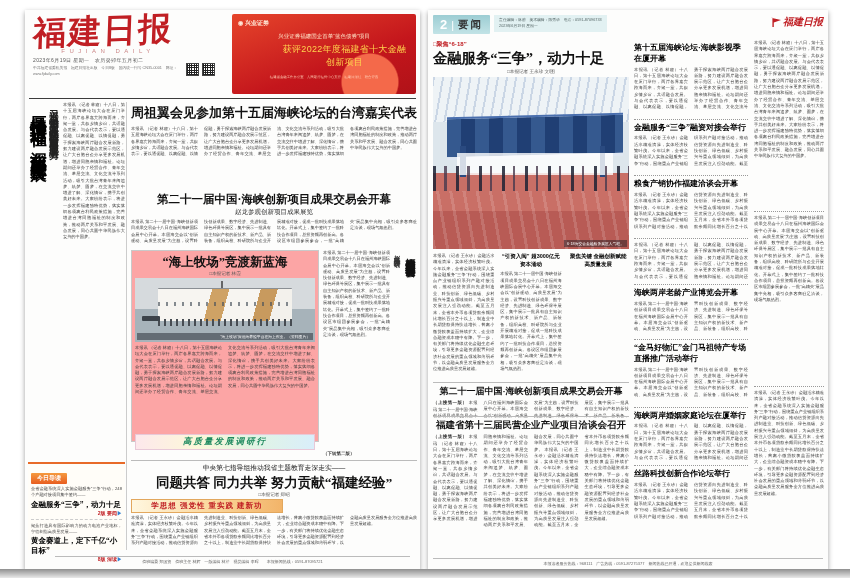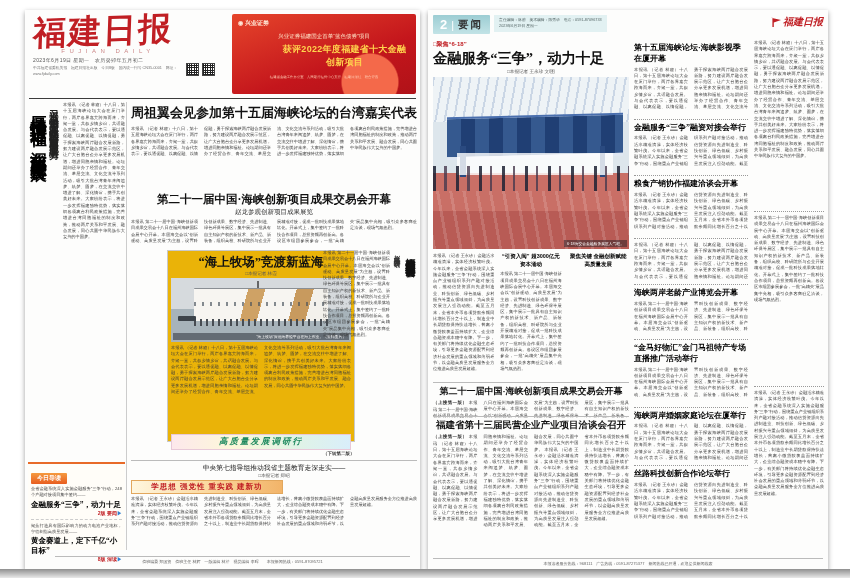--- a/index.html
+++ b/index.html
@@ -27,41 +27,41 @@
   .qr{width:11px;height:11px;display:inline-block;margin-left:3px;
       background-image:repeating-linear-gradient(0deg,#222 0 1px,transparent 1px 2.2px),
                        repeating-linear-gradient(90deg,#222 0 1px,#fff 1px 2.2px);
       border:1px solid #444;}
   
   .ad{background:radial-gradient(circle at 75% 85%, #f4694a 0 18%, transparent 19%),
       linear-gradient(160deg,#e6452b,#c4161c 60%,#b01218);border-radius:2px;
       color:#fff;padding:5px 6px;box-sizing:border-box;}
   .ad-brand{font-size:6px;font-weight:bold;color:#ffe9d8;}
   .ad-l1{font-size:5.5px;margin-top:5px;color:#ffe3c8;}
-  .ad-l2{font-size:9px;font-weight:700;color:#ffd34d;margin-top:3px;letter-spacing:.3px;margin-left:41px;}
+  .ad-l2{font-size:9px;font-weight:400;color:#ffd34d;margin-top:3px;letter-spacing:.3px;margin-left:41px;}
   .ad-l3{font-size:3.4px;color:#ffc9b0;margin-top:6px;}
   .rule{border-top:1px solid #3c3c3c;}
   .vline{width:0;border-left:1px solid #ccc;}
   
   .vtext{writing-mode:vertical-rl;text-orientation:upright;}
   .lead-h{font-size:16.5px;font-weight:900;font-family:"Liberation Serif",serif;
       color:#000;letter-spacing:2px;line-height:1.15;}
   .lead-s{font-size:9.5px;font-weight:bold;color:#222;letter-spacing:1.5px;margin-right:3px;}
   
   .digest{border-top:2px solid #e86a28;background:#fffdf8;padding:2px 3px;box-sizing:border-box;}
   .digest-tag{display:inline-block;background:linear-gradient(#f59a3e,#e85d20);color:#fff;
       font-size:6px;font-weight:bold;padding:1px 6px;border-radius:1px;}
   .digest-intro{font-size:4.2px;color:#444;margin-top:2px;line-height:1.5;text-align:justify;}
   .digest-title{font-size:7.5px;font-weight:bold;color:#000;margin-top:1px;
       font-family:"Liberation Serif",serif;}
   .digest-page{font-size:5px;color:#c01f24;text-align:right;font-weight:bold;}
   .digest-arrow{color:#2f7fd0;font-size:5px;}
   .digest-div{border-top:1px dashed #ccc;margin:3px 0;}
   
-  .feature{border:0.5px solid #c9c9c9;padding:3px;box-sizing:border-box;background:#eab308;margin-left:36px;}
+  .feature{border:0.5px solid #c9c9c9;padding:3px;box-sizing:border-box;background:#fca5a5;}
   .banner-q{background:linear-gradient(90deg,#fde8ec,#fdf7d9,#e1f4e4,#d9eefa);
       color:#1f8a5f;font-weight:900;font-style:italic;font-size:8.5px;text-align:center;
       border:0.5px solid #e8c9d8;letter-spacing:2px;padding:1px 0;}
   .banner-x{background:linear-gradient(90deg,#fff7e0,#fbd9a0,#f2b469);border:0.5px solid #e2a75d;
       color:#c01f24;font-weight:900;font-size:7.5px;text-align:center;letter-spacing:1px;padding:1px 0;}
   .caption{position:absolute;bottom:2px;left:2px;right:2px;background:rgba(20,22,30,.45);
       color:#fff;font-size:3.8px;padding:1px 3px;text-align:right;}
   
   .photo1{position:relative;overflow:hidden;background:linear-gradient(#d6dadd 0 48%,#a7b3ba 48% 100%);}
   .p1-platform{position:absolute;left:13%;right:13%;top:15%;height:50%;
@@ -182,20 +182,21 @@
     <div style="flex:1;position:relative;">
       <div class="tiny" style="height:196px;">本报讯 第二十一届中国·海峡创新项目成果交易会十八日在福州海峡国际会展中心开幕。本届海交会以“创新驱动、高质量发展”为主题，设置科技创新成果、数字经济、先进制造、绿色环保等展区，集中展示一批具有自主知识产权的新技术、新产品、新装备，组织高校、科研院所与企业开展精准对接，促成一批科技成果落地转化。开幕式上，集中签约了一批科技合作项目，总投资额再创新高。各设区市组团参展参会，一批“高精尖”展品集中亮相，吸引众多客商驻足洽谈，现场气氛热烈。</div>
       <div class="jump abs" style="left:0;bottom:0;">（下转第二版）</div>
     </div>
     <div class="vtext" style="font-size:6.5px;font-weight:bold;color:#333;letter-spacing:1px;margin:0 2px;">赵龙出席并讲话</div>
     <div class="vtext hl" style="font-size:10px;letter-spacing:.5px;">福建省第十三届民营企业产业项目洽谈会召开</div>
   </div>
 
   <div class="abs" style="left:106px;top:450px;width:286px;border-top:0.5px solid #bbb;padding-top:2px;">
     <div class="center" style="font-size:6.8px;color:#222;">中央第七指导组推动我省主题教育走深走实——</div>
+    <div class="hl center" style="font-size:13.5px;margin-top:1px;">同题共答 同力共举 努力贡献“福建经验”</div>
     <div class="byline">□本报记者 郑昭</div>
     <div class="banner-x" style="width:150px;margin-top:2px;">学思想 强党性 重实践 建新功</div>
     <div class="tiny cols4" style="height:42px;margin-top:2px;">本报讯 （记者 王永珍）金融活水精准滴灌，实体经济枝繁叶茂。今年以来，全省金融系统深入实施金融服务“三争”行动，围绕重点产业链组织系列产融对接活动，推动信贷资源向先进制造业、科技创新、绿色低碳、乡村振兴等重点领域倾斜，为高质量发展注入强劲动能。截至五月末，全省本外币各项贷款余额同比增长百分之十以上，制造业中长期贷款保持快速增长，普惠小微贷款覆盖面持续扩大，企业综合融资成本稳中有降。下一步，有关部门将持续优化金融生态环境，引导更多金融资源配置到经济社会发展的重点领域和薄弱环节，以金融高质量发展服务全方位推进高质量发展超越。</div>
   </div>
 
   <div class="abs footer-line" style="left:30px;right:10px;top:546px;">值班编委 郑国贤　值班主任 林辉　一版编辑 林芹　视觉编辑 李晖　　本报新闻热线：0591-87095721</div>
 </div>
 
 <div class="page" id="page2">
 

